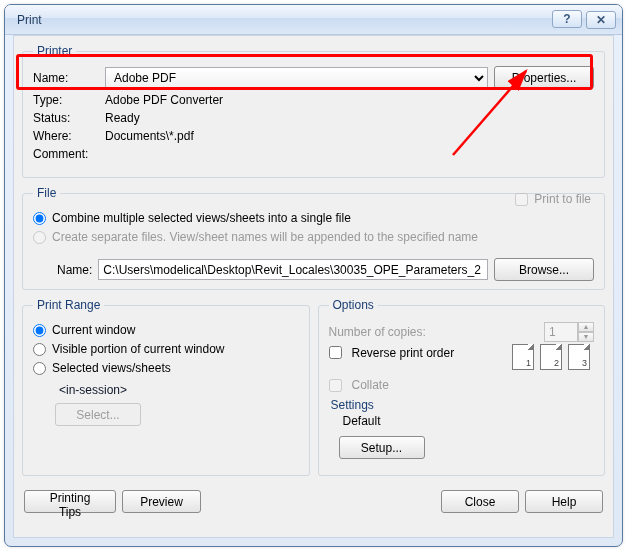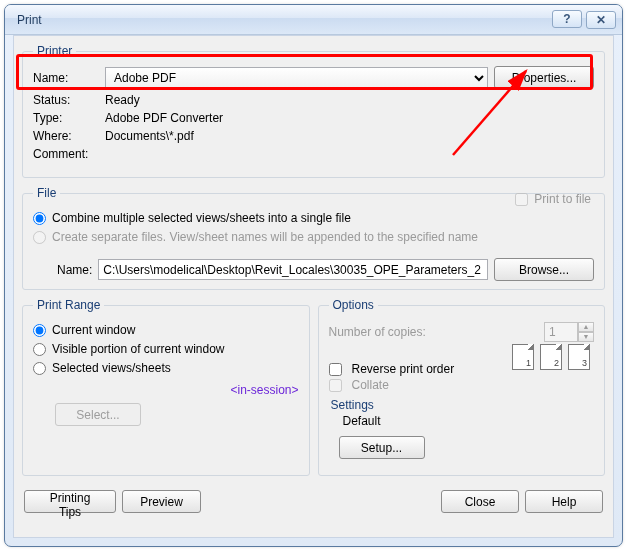--- a/index.html
+++ b/index.html
@@ -64,21 +64,21 @@
   .spin input { width:34px; height:20px; border:1px solid #c3c3c3; background:#f4f4f4; color:#9a9a9a; text-align:left; padding:0 4px;}
   .spin .arrows { width:16px; display:flex; flex-direction:column; }
   .spin .arrows span{ flex:1; border:1px solid #c3c3c3; background:linear-gradient(#fafafa,#e6e6e6); font-size:7px; text-align:center; line-height:8px; color:#707070;}
   .collate-icons { display:flex; gap:2px; margin-left:auto; }
   .pageicon{ width:22px; height:26px; border:1px solid #7a7a7a; background:#fff; position:relative; }
   .pageicon::before{ content:""; position:absolute; right:-1px; top:-1px; width:6px; height:6px; background:linear-gradient(135deg,#fff 49%,#7a7a7a 50%);}
   .pageicon .n{ position:absolute; bottom:1px; right:2px; font-size:9px; color:#444;}
   .shadowcopy{ position:absolute; left:3px; top:3px; width:22px; height:26px; border:1px solid #bcbcbc; background:#fff; z-index:-1;}
   .pagestack{ position:relative; width:26px; height:30px; }
   .subhead { color:#1a3e74; margin:6px 0 2px 2px; }
-  .insession { color:#6d28d9; margin:8px 0 6px 26px;text-align:right; }
+  .insession { color:#0f172a; margin:8px 0 6px 26px; }
   svg.arrow { position:absolute; left:318px; top:60px; width:220px; height:120px; pointer-events:none; overflow:visible; }
   .printtofilerow{ position:absolute; right:22px; top:156px; display:flex; align-items:center; color:#9a9a9a;padding-left:27px;}
   .helpglyph{ position:relative; top:-1px;}
   .opt-col{ flex:1; min-width:0; }
   .right-opts{ width:248px; }
   .chkline{ display:flex; align-items:center; margin:4px 0; gap:4px;}
   .chkline input[disabled] + span, .chkline.disabled span{ color:#9a9a9a;}
   .file-name-row{ margin-top:14px; margin-left:24px; display:flex; align-items:center; gap:6px;}
 </style>
 </head>
@@ -101,26 +101,26 @@
 
       <div class="row" style="margin-top:2px;">
         <span class="lbl">Name:</span>
         <select class="printer">
           <option>Adobe PDF</option>
         </select>
         <button class="btn" style="width:100px">Properties...</button>
       </div>
 
       <div class="row">
+          <span class="lbl">Type:</span>
+        <span class="val">Adobe PDF Converter</span>
+        </div>
+      <div class="row">
           <span class="lbl">Status:</span>
         <span class="val">Ready</span>
-        </div>
-      <div class="row">
-          <span class="lbl">Type:</span>
-        <span class="val">Adobe PDF Converter</span>
         </div>
       <div class="row">
           <span class="lbl">Where:</span>
         <span class="val">Documents\*.pdf</span>
         </div>
       <div class="row">
           <span class="lbl">Comment:</span>
         </div>
     </fieldset>
 
@@ -174,21 +174,21 @@
           <span style="flex:1">Number of copies:</span>
           <span class="spin">
             <input disabled="" value="1" style="">
             <span class="arrows">
                 <span>▲</span>
                 <span>▼</span>
               </span>
           </span>
         </div>
 
-        <div class="chkline" style="align-items:flex-end;">
+        <div class="chkline" style="align-items:flex-start;">
           <input type="checkbox" style="">
           <span style="flex:1">Reverse print order</span>
           <div class="collate-icons" style="position:relative; top:-2px;">
             <div class="pagestack">
                 <div class="shadowcopy"></div>
                 <div class="pageicon">
                   <span class="n">1</span>
                 </div>
               </div>
             <div class="pagestack">

